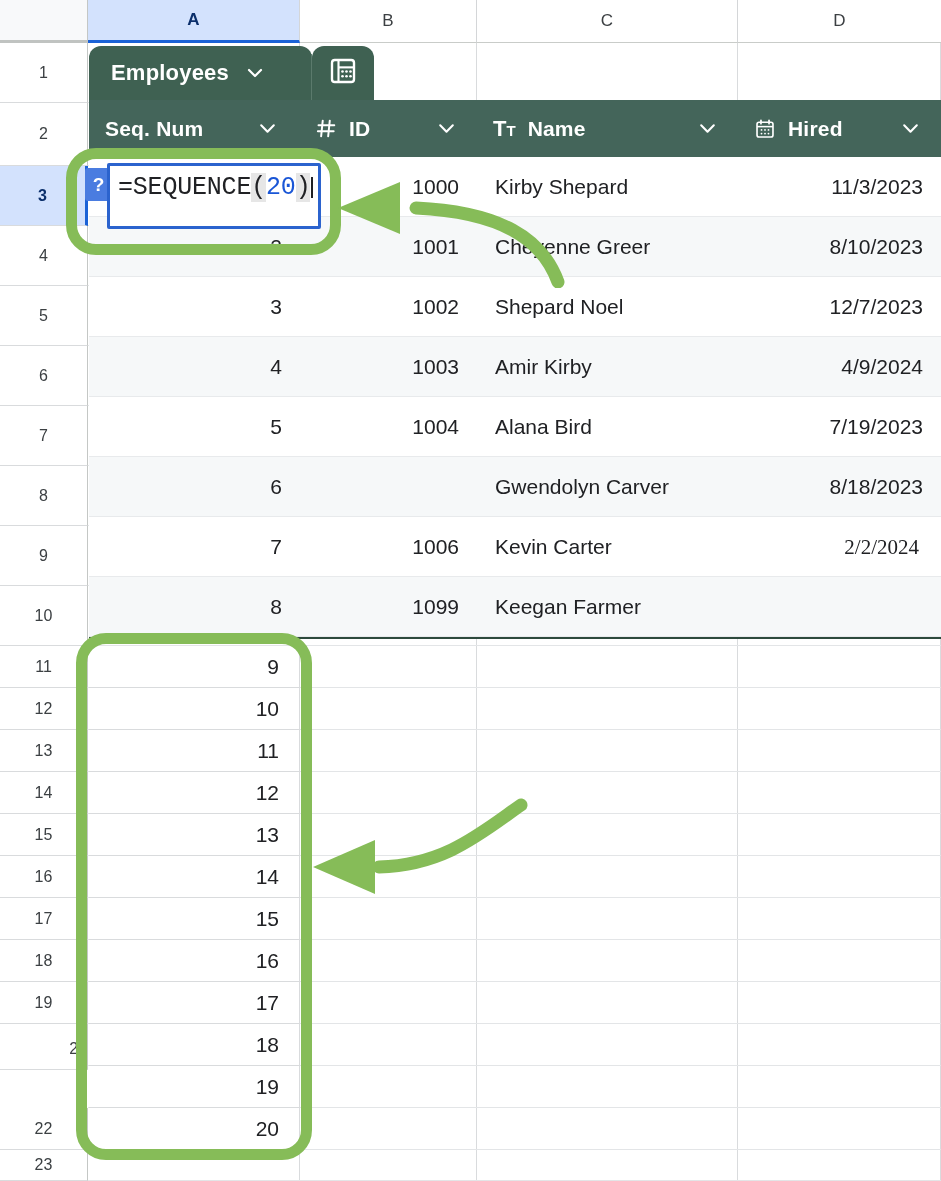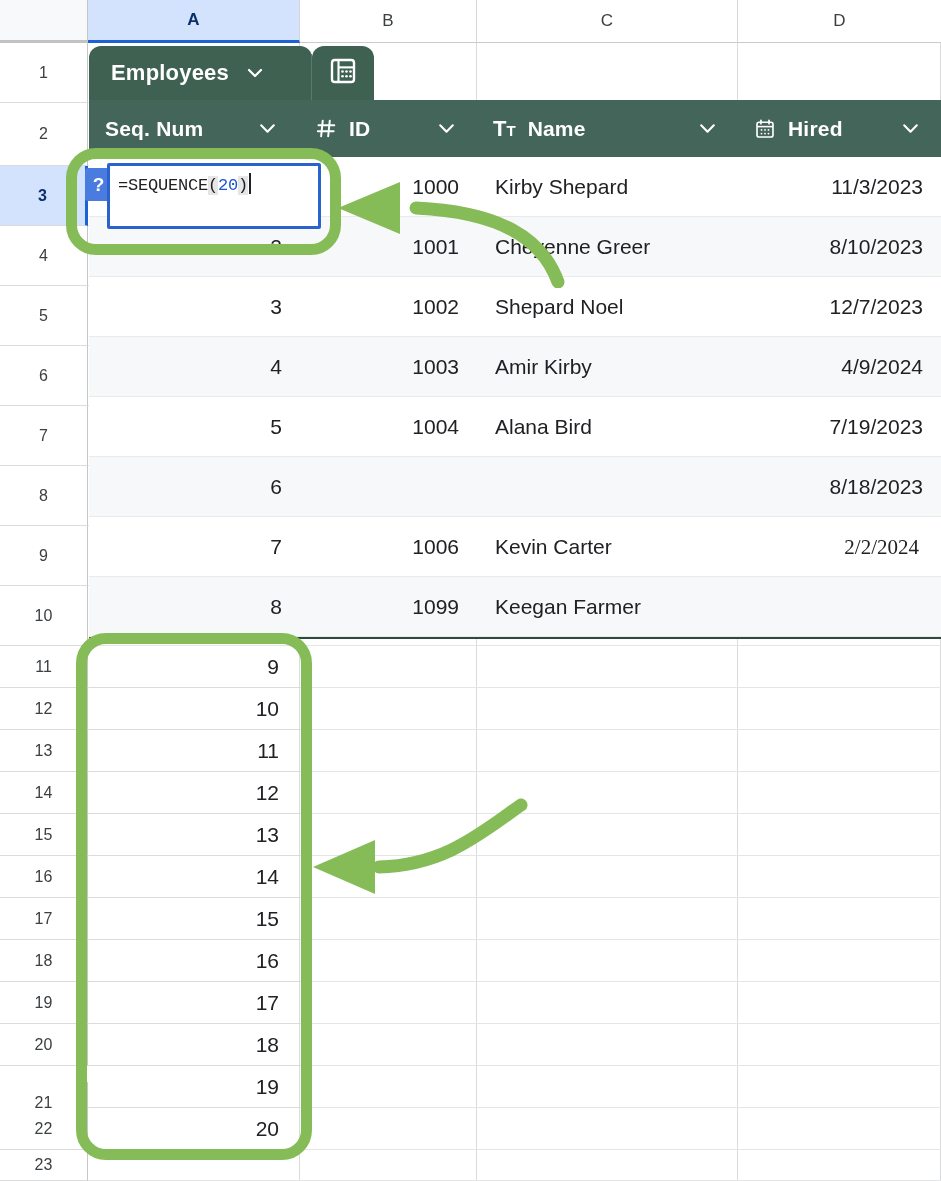--- a/index.html
+++ b/index.html
@@ -136,21 +136,21 @@
     position: absolute; left: 22px; top: 0;
     width: 214px; height: 66px;
     background: #ffffff;
     border: 3px solid #2b63ce;
     border-radius: 2px;
     display: flex; align-items: flex-start;
     padding: 7px 0 0 8px;
   }
   .fx-text {
     font-family: "Liberation Mono", "DejaVu Sans Mono", monospace;
-    font-size: 17px; white-space: pre; color: #202124; letter-spacing: -.2px;
+    font-size: 25px; white-space: pre; color: #202124; letter-spacing: -.2px;
   }
   .fx-paren { background: #e6e6e6; color: #202124; }
   .fx-arg { color: #1a56d6; }
   .fx-caret {
     display: inline-block; width: 2px; height: 21px;
     background: #202124; vertical-align: -4px; margin-left: 1px;
   }
 
   
   .anno { position: absolute; z-index: 60; pointer-events: none; }
@@ -377,21 +377,21 @@
       </div>
       <div class="rowhead" style="top: 940px; height: 42px;">
         <span>18</span>
       </div>
       <div class="rowhead" style="top: 982px; height: 42px;">
         <span>19</span>
       </div>
       <div class="rowhead" style="top: 1024px; height: 42px;">
         <span>20</span>
       </div>
-      <div class="rowhead" style="top: 1082px; height: 42px;">
+      <div class="rowhead" style="top: 1028px; height: 42px; justify-content: flex-end;">
         <span>21</span>
       </div>
       <div class="rowhead" style="top: 1108px; height: 42px;">
         <span>22</span>
       </div>
       <div class="rowhead" style="top: 1150px; height: 31px;">
         <span>23</span>
       </div>
     </div>
 
@@ -509,20 +509,21 @@
           <div class="cell num" style="left: 649px; width: 203px;">4/9/2024</div>
         </div>
         <div class="body-row">
           <div class="cell num" style="left: 0px; width: 211px;">5</div>
           <div class="cell num" style="left: 211px; width: 177px;">1004</div>
           <div class="cell txt" style="left: 388px; width: 261px;">Alana Bird</div>
           <div class="cell num" style="left: 649px; width: 203px;">7/19/2023</div>
         </div>
         <div class="body-row alt">
           <div class="cell num" style="left: 0px; width: 211px;">6</div>
+          <div class="cell txt" style="left: 388px; width: 261px;">Gwendolyn Carver</div>
           <div class="cell num" style="left: 649px; width: 203px;">8/18/2023</div>
         </div>
         <div class="body-row">
           <div class="cell num" style="left: 0px; width: 211px;">7</div>
           <div class="cell num" style="left: 211px; width: 177px;">1006</div>
           <div class="cell txt" style="left: 388px; width: 261px;">Kevin Carter</div>
           <div class="cell num" style="left: 645px; width: 203px; font-family: Liberation Serif, serif;">2/2/2024</div>
         </div>
         <div class="body-row alt">
           <div class="cell num" style="left: 0px; width: 211px;">8</div>

